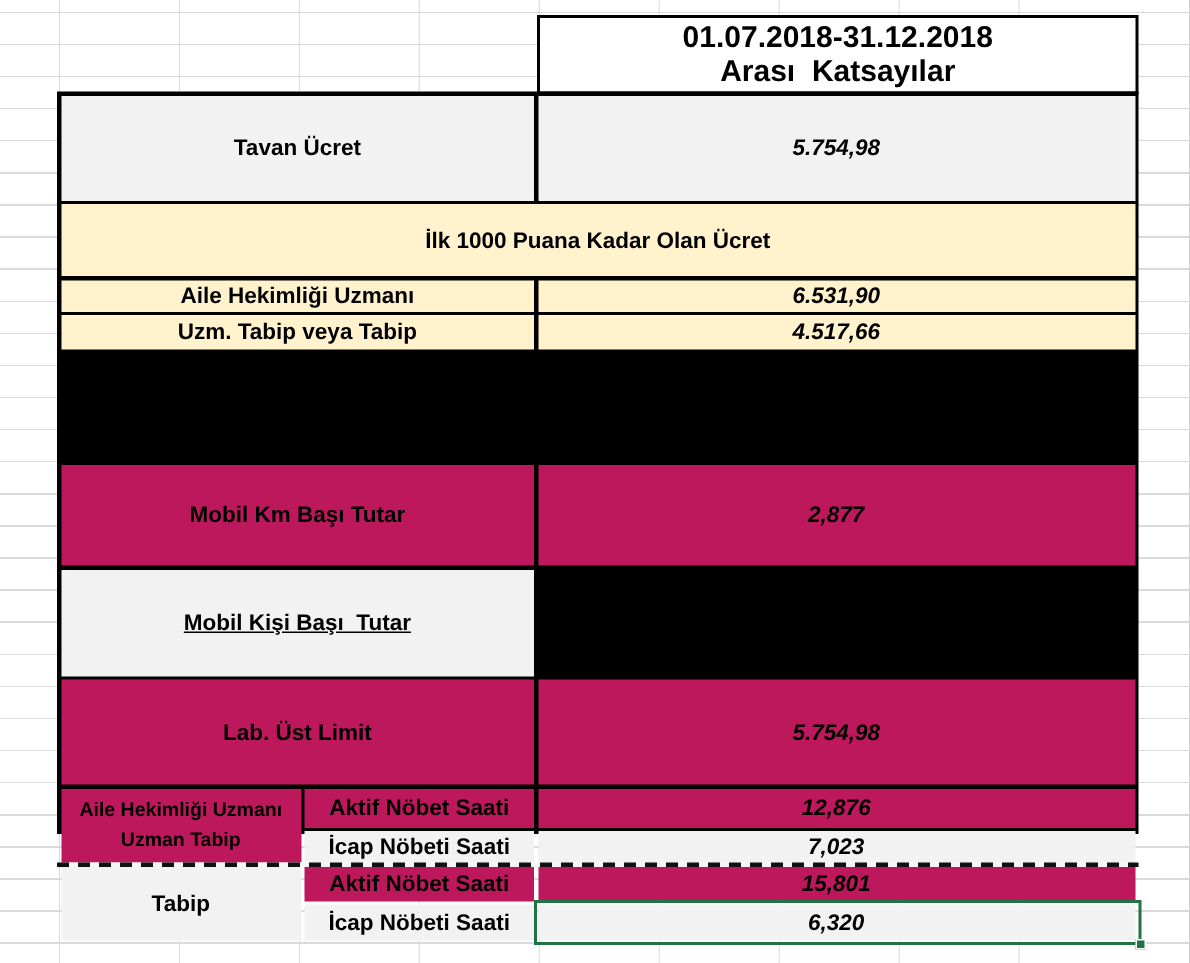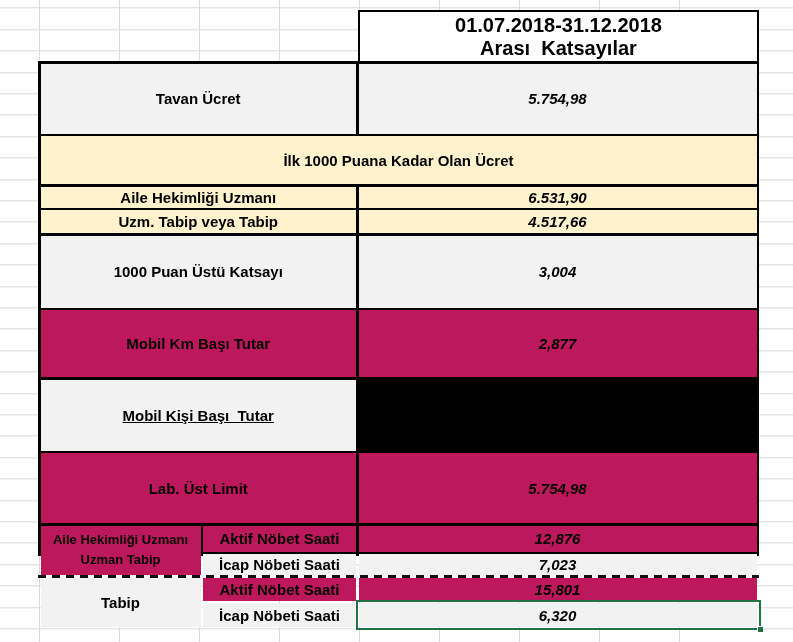--- a/index.html
+++ b/index.html
@@ -124,22 +124,20 @@
     <div class="cell bg-gray val c-tavan-v">5.754,98</div>
 
     <div class="cell bg-cream c-ilk1000">İlk 1000 Puana Kadar Olan Ücret</div>
 
     <div class="cell bg-cream c-aile-l">Aile Hekimliği Uzmanı</div>
     <div class="cell bg-cream val c-aile-v">6.531,90</div>
 
     <div class="cell bg-cream c-uzm-l">Uzm. Tabip veya Tabip</div>
     <div class="cell bg-cream val c-uzm-v">4.517,66</div>
 
-    <div class="cell bg-gray c-puan-l">1000 Puan Üstü Katsayı</div>
-    <div class="cell bg-gray val c-puan-v">3,004</div>
 
     <div class="cell bg-green c-km-l">Mobil Km Başı Tutar</div>
     <div class="cell bg-green val c-km-v">2,877</div>
 
     <div class="cell bg-gray c-kisi-l">Mobil Kişi Başı  Tutar</div>
 
     <div class="cell bg-green c-lab-l">Lab. Üst Limit</div>
     <div class="cell bg-green val c-lab-v">5.754,98</div>
 
     <div class="cell bg-green small c-grp1">

